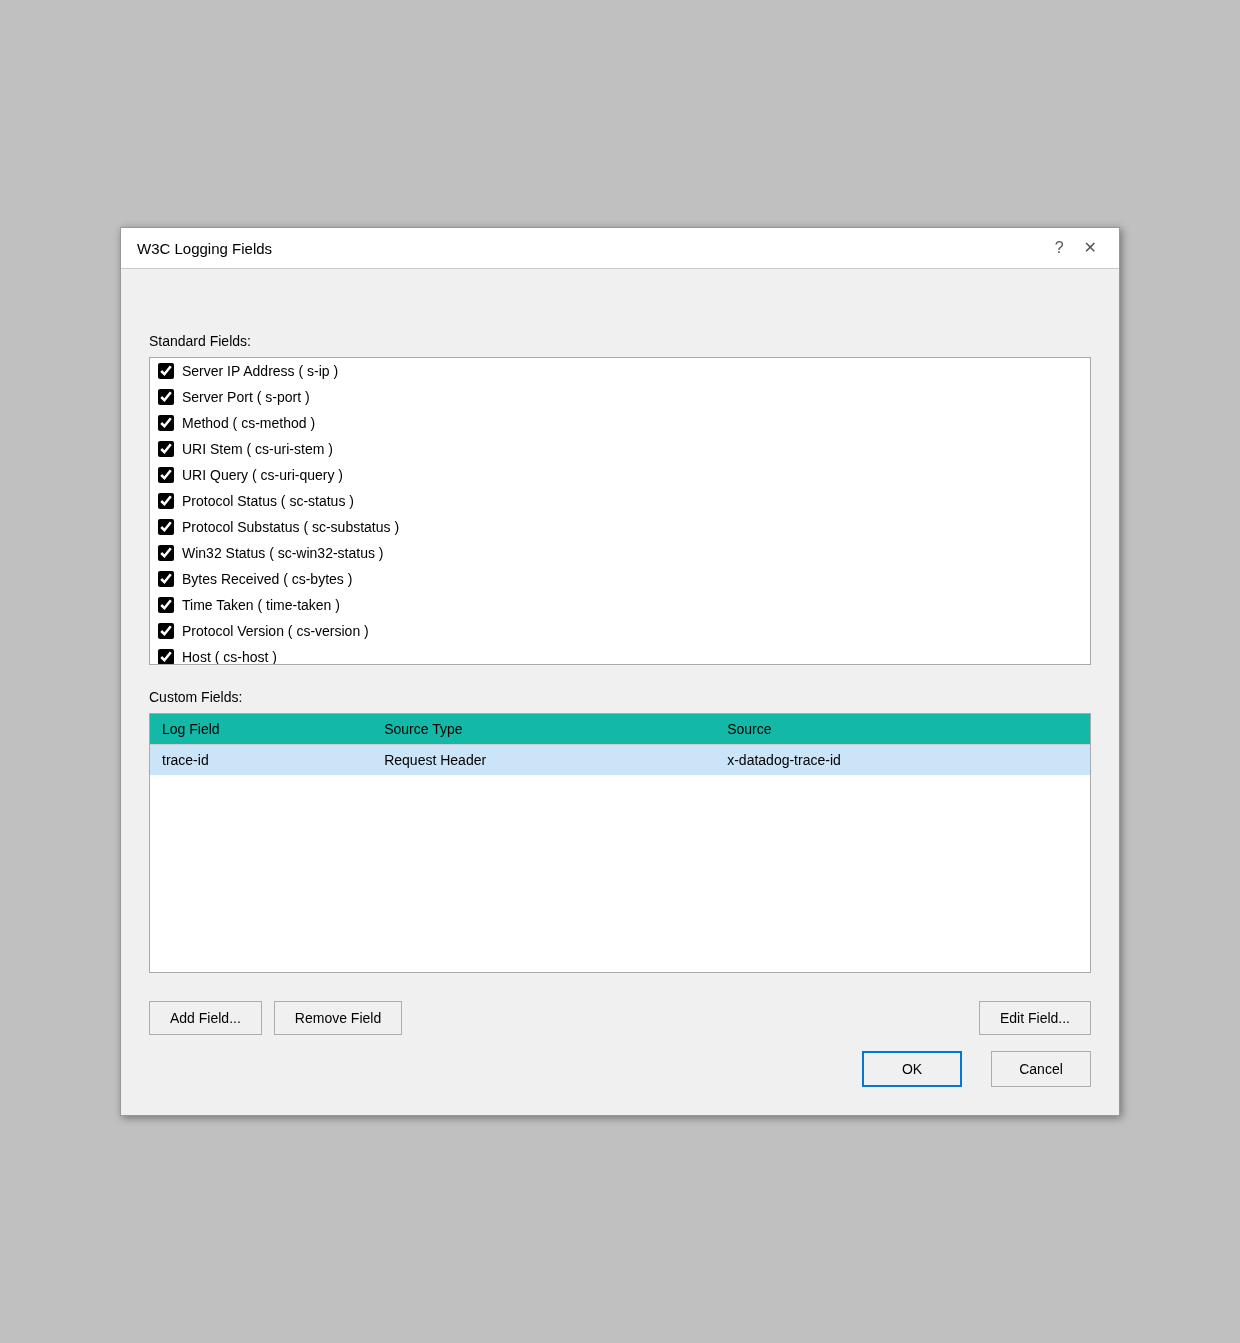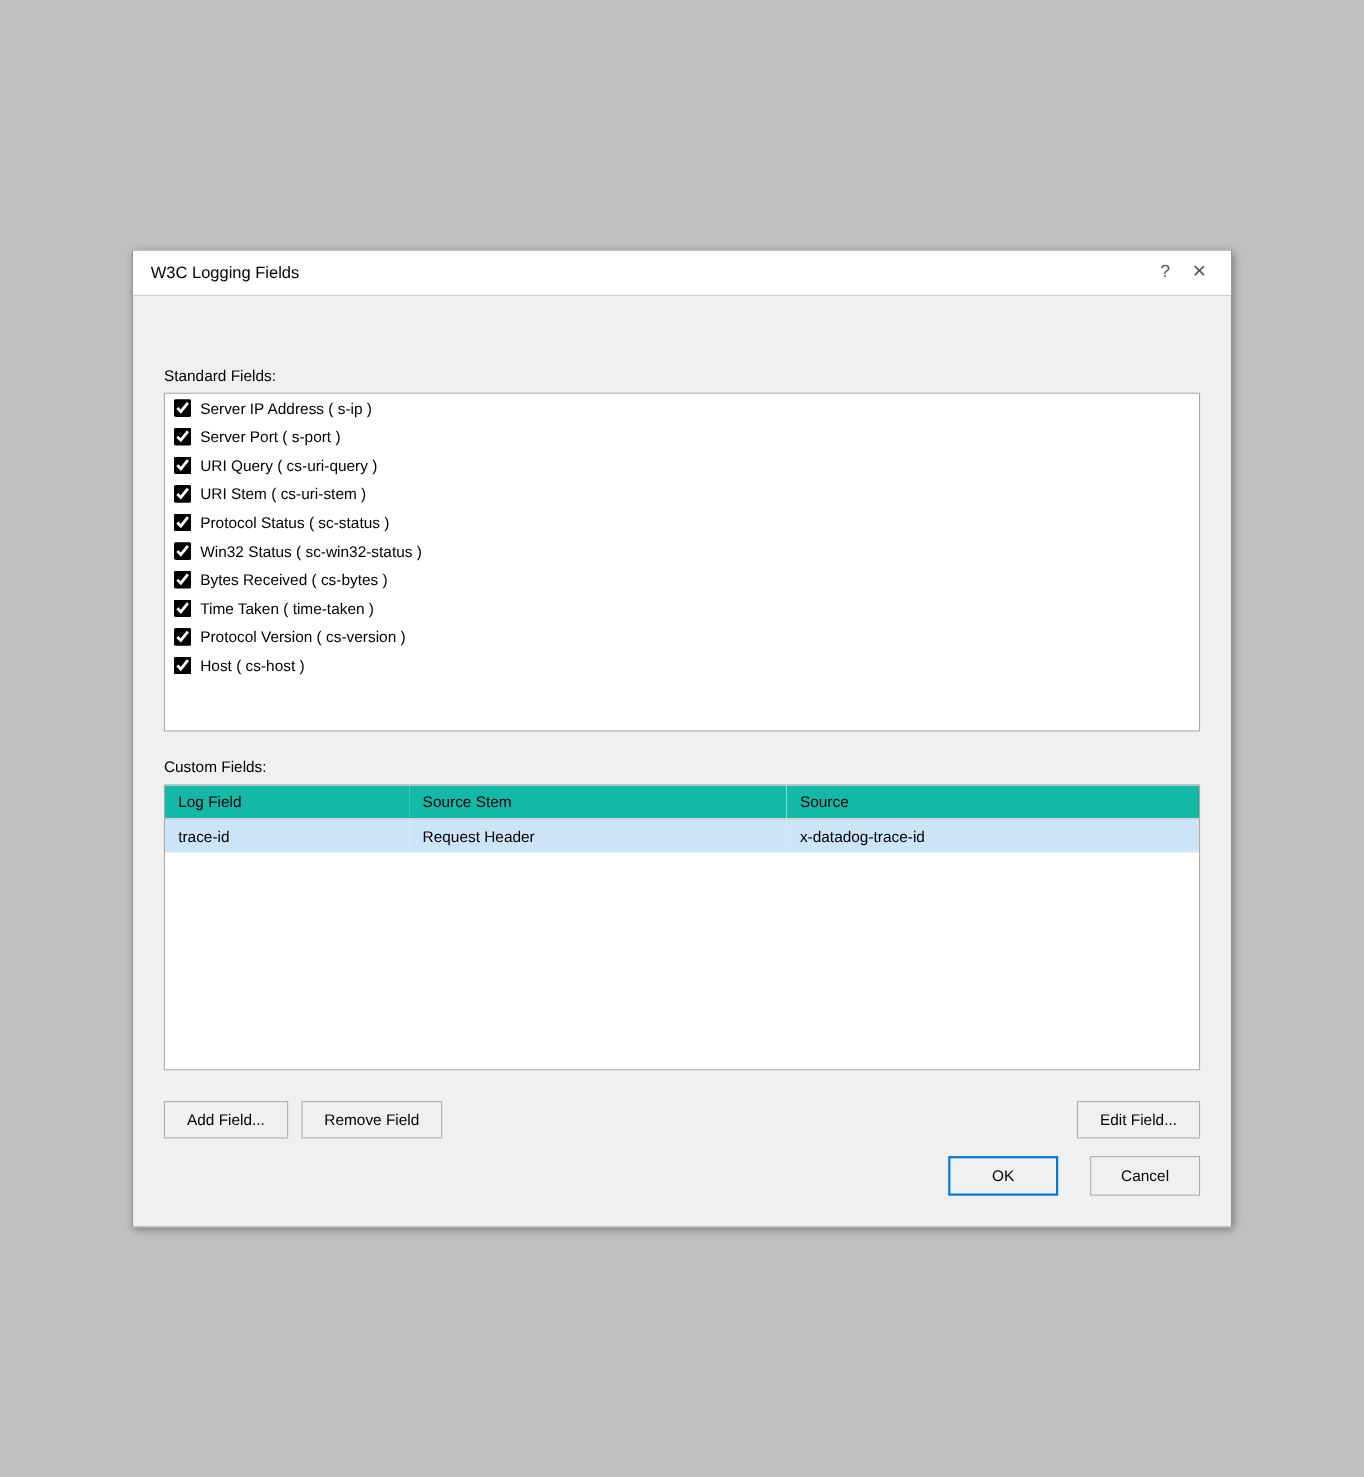--- a/index.html
+++ b/index.html
@@ -207,29 +207,37 @@
     <div class="field-item">
           <input type="checkbox" checked="" style="">
           <label>Server IP Address ( s-ip )</label>
         </div>
         <div class="field-item">
           <input type="checkbox" checked="" style="">
           <label>Server Port ( s-port )</label>
         </div>
         <div class="field-item">
           <input type="checkbox" checked="" style="">
+          <label>Method ( cs-method )</label>
+        </div>
+        <div class="field-item">
+          <input type="checkbox" checked="" style="">
+          <label>URI Stem ( cs-uri-stem )</label>
+        </div>
+        <div class="field-item">
+          <input type="checkbox" checked="" style="">
           <label>URI Query ( cs-uri-query )</label>
         </div>
         <div class="field-item">
           <input type="checkbox" checked="" style="">
-          <label>URI Stem ( cs-uri-stem )</label>
-        </div>
-        <div class="field-item">
-          <input type="checkbox" checked="" style="">
           <label>Protocol Status ( sc-status )</label>
+        </div>
+        <div class="field-item">
+          <input type="checkbox" checked="" style="">
+          <label>Protocol Substatus ( sc-substatus )</label>
         </div>
         <div class="field-item">
           <input type="checkbox" checked="" style="">
           <label>Win32 Status ( sc-win32-status )</label>
         </div>
         <div class="field-item">
           <input type="checkbox" checked="" style="">
           <label>Bytes Received ( cs-bytes )</label>
         </div>
         <div class="field-item">
@@ -247,21 +255,21 @@
       </div>
 
     <div class="custom-fields-section">
       <div class="section-label">Custom Fields:</div>
       <div class="custom-table-wrapper">
         <table>
           <thead>
             <tr>
 
             <th>Log Field</th>
-                <th>Source Stem</th>
+                <th>Source Type</th>
                 <th>Source</th>
               </tr>
           </thead>
           <tbody>
 
           <tr class="selected">
                 <td>trace-id</td>
                 <td>Request Header</td>
                 <td>x-datadog-trace-id</td>
               </tr>

